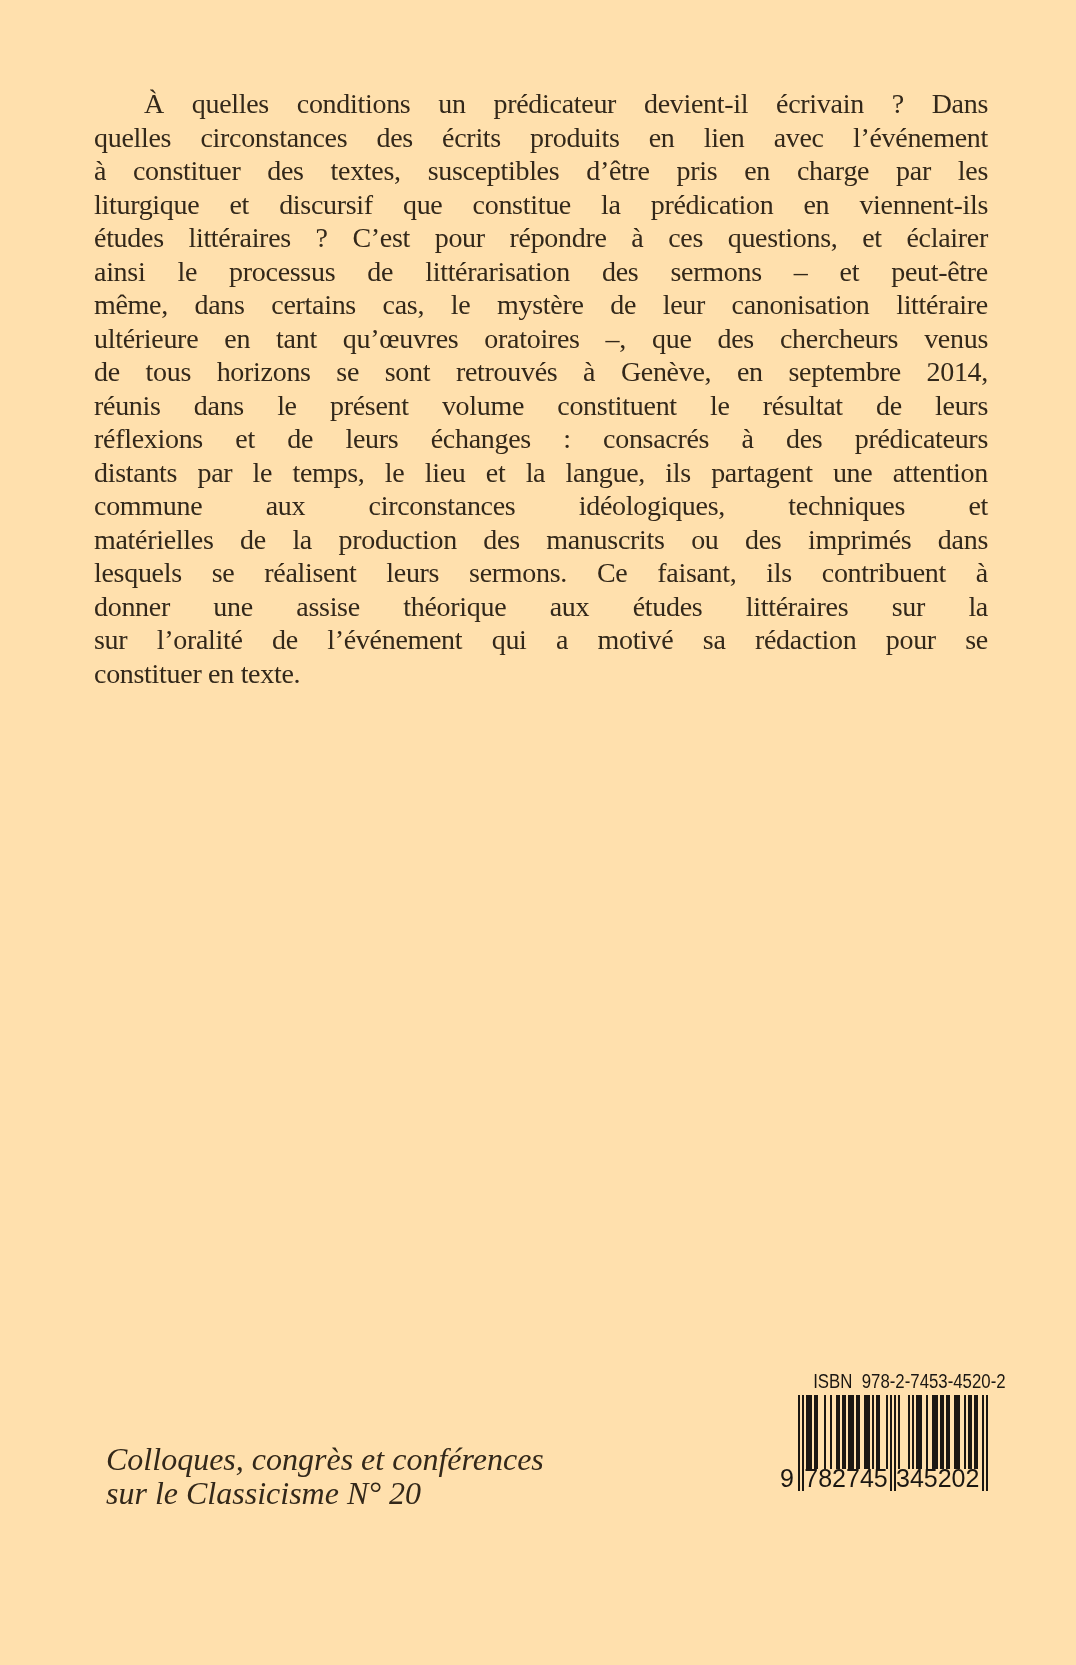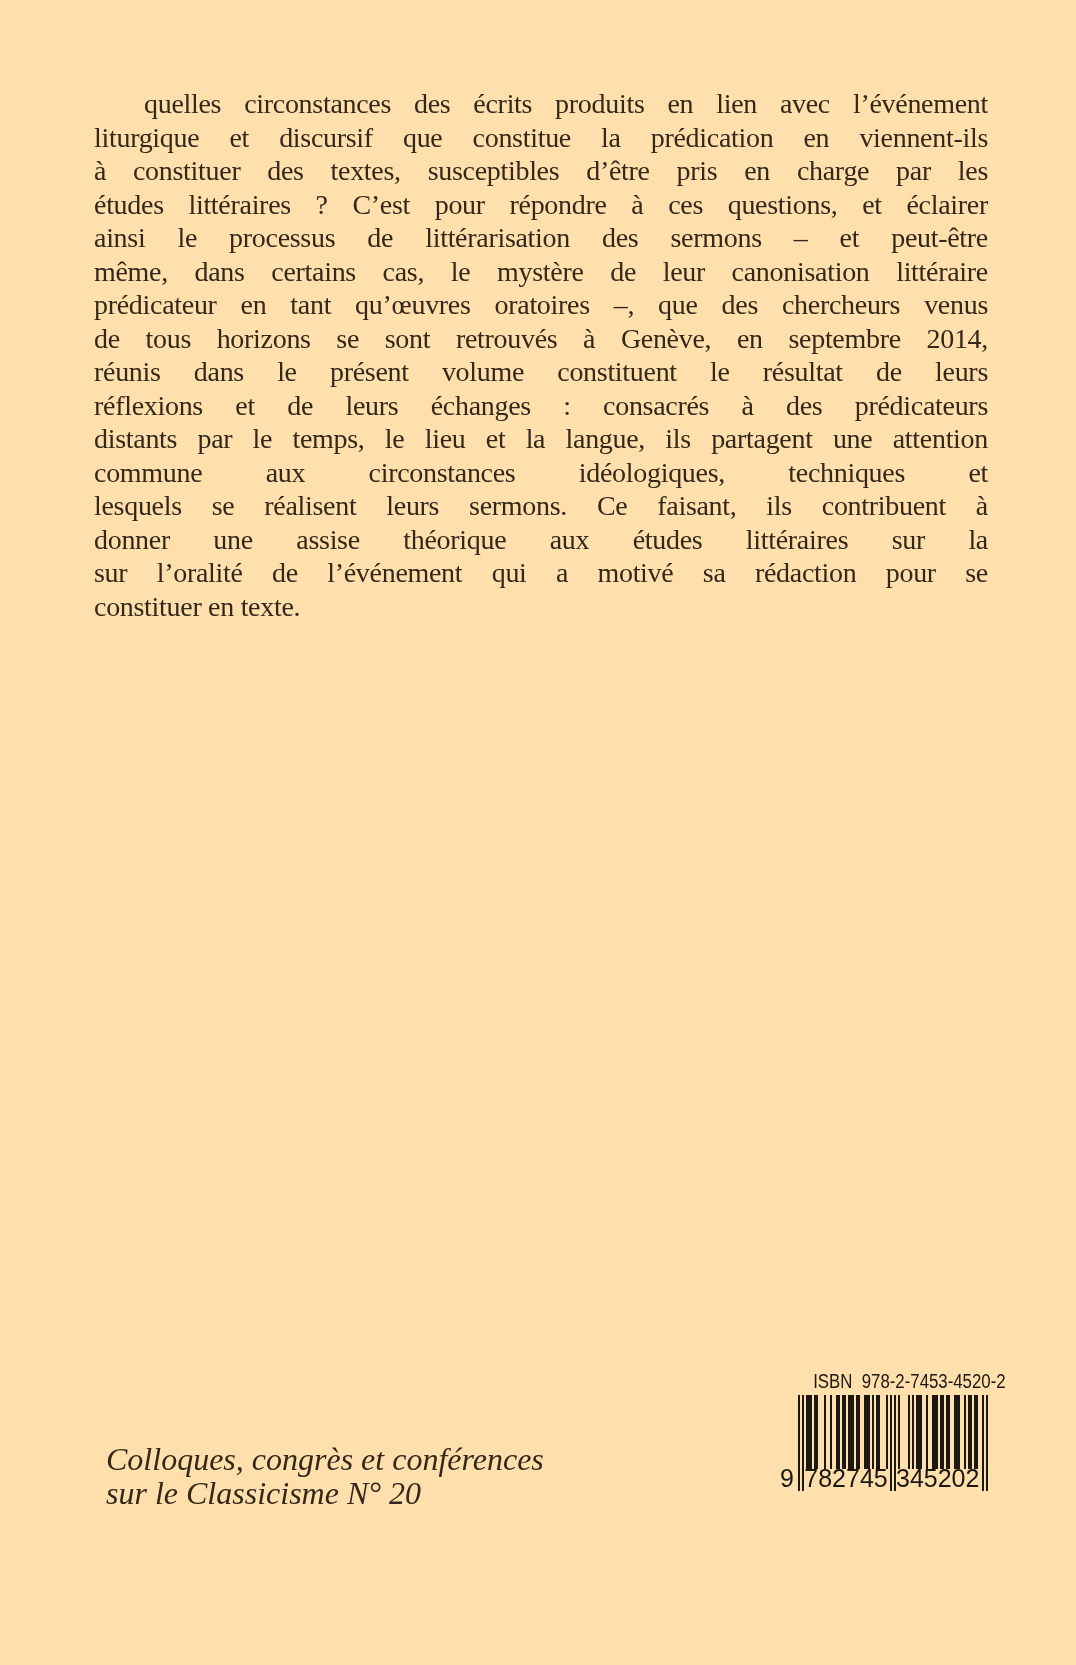--- a/index.html
+++ b/index.html
@@ -72,32 +72,34 @@
   .ean-first { left: 766px; width: 28px; text-align: right; }
   .ean-left  { left: 802px; width: 88px; }
   .ean-right { left: 896px; width: 76px; }
 </style>
 </head>
 <body>
 
 <div class="page" style="background: rgb(255, 224, 173);">
 
   <div class="blurb" style="color: rgb(51, 40, 26);">
+      <div class="line">À quelles conditions un prédicateur devient-il écrivain ? Dans</div>
       <div class="line">quelles circonstances des écrits produits en lien avec l’événement</div>
+      <div class="line">à constituer des textes, susceptibles d’être pris en charge par les</div>
       <div class="line">liturgique et discursif que constitue la prédication en viennent-ils</div>
-      <div class="line">à constituer des textes, susceptibles d’être pris en charge par les</div>
       <div class="line">études littéraires ? C’est pour répondre à ces questions, et éclairer</div>
       <div class="line">ainsi le processus de littérarisation des sermons – et peut-être</div>
       <div class="line">même, dans certains cas, le mystère de leur canonisation littéraire</div>
-      <div class="line">prédicateur en tant qu’œuvres oratoires –, que des chercheurs venus</div>
+      <div class="line">ultérieure en tant qu’œuvres oratoires –, que des chercheurs venus</div>
       <div class="line">de tous horizons se sont retrouvés à Genève, en septembre 2014,</div>
       <div class="line">réunis dans le présent volume constituent le résultat de leurs</div>
       <div class="line">réflexions et de leurs échanges : consacrés à des prédicateurs</div>
       <div class="line">distants par le temps, le lieu et la langue, ils partagent une attention</div>
       <div class="line">commune aux circonstances idéologiques, techniques et</div>
+      <div class="line">matérielles de la production des manuscrits ou des imprimés dans</div>
       <div class="line">lesquels se réalisent leurs sermons. Ce faisant, ils contribuent à</div>
       <div class="line">donner une assise théorique aux études littéraires sur la</div>
       <div class="line">sur l’oralité de l’événement qui a motivé sa rédaction pour se</div>
       <div class="line">constituer en texte.</div>
     </div>
 
   <div class="isbn-block" style="color: rgb(27, 23, 18);">
     <div class="isbn-label">ISBN  978-2-7453-4520-2</div>
     <div class="ean-barcode"><svg width="190" height="96" viewBox="0 0 190 96" xmlns="http://www.w3.org/2000/svg" fill="#1b1712">
           <rect x="0" y="0" width="2" height="96"></rect>

